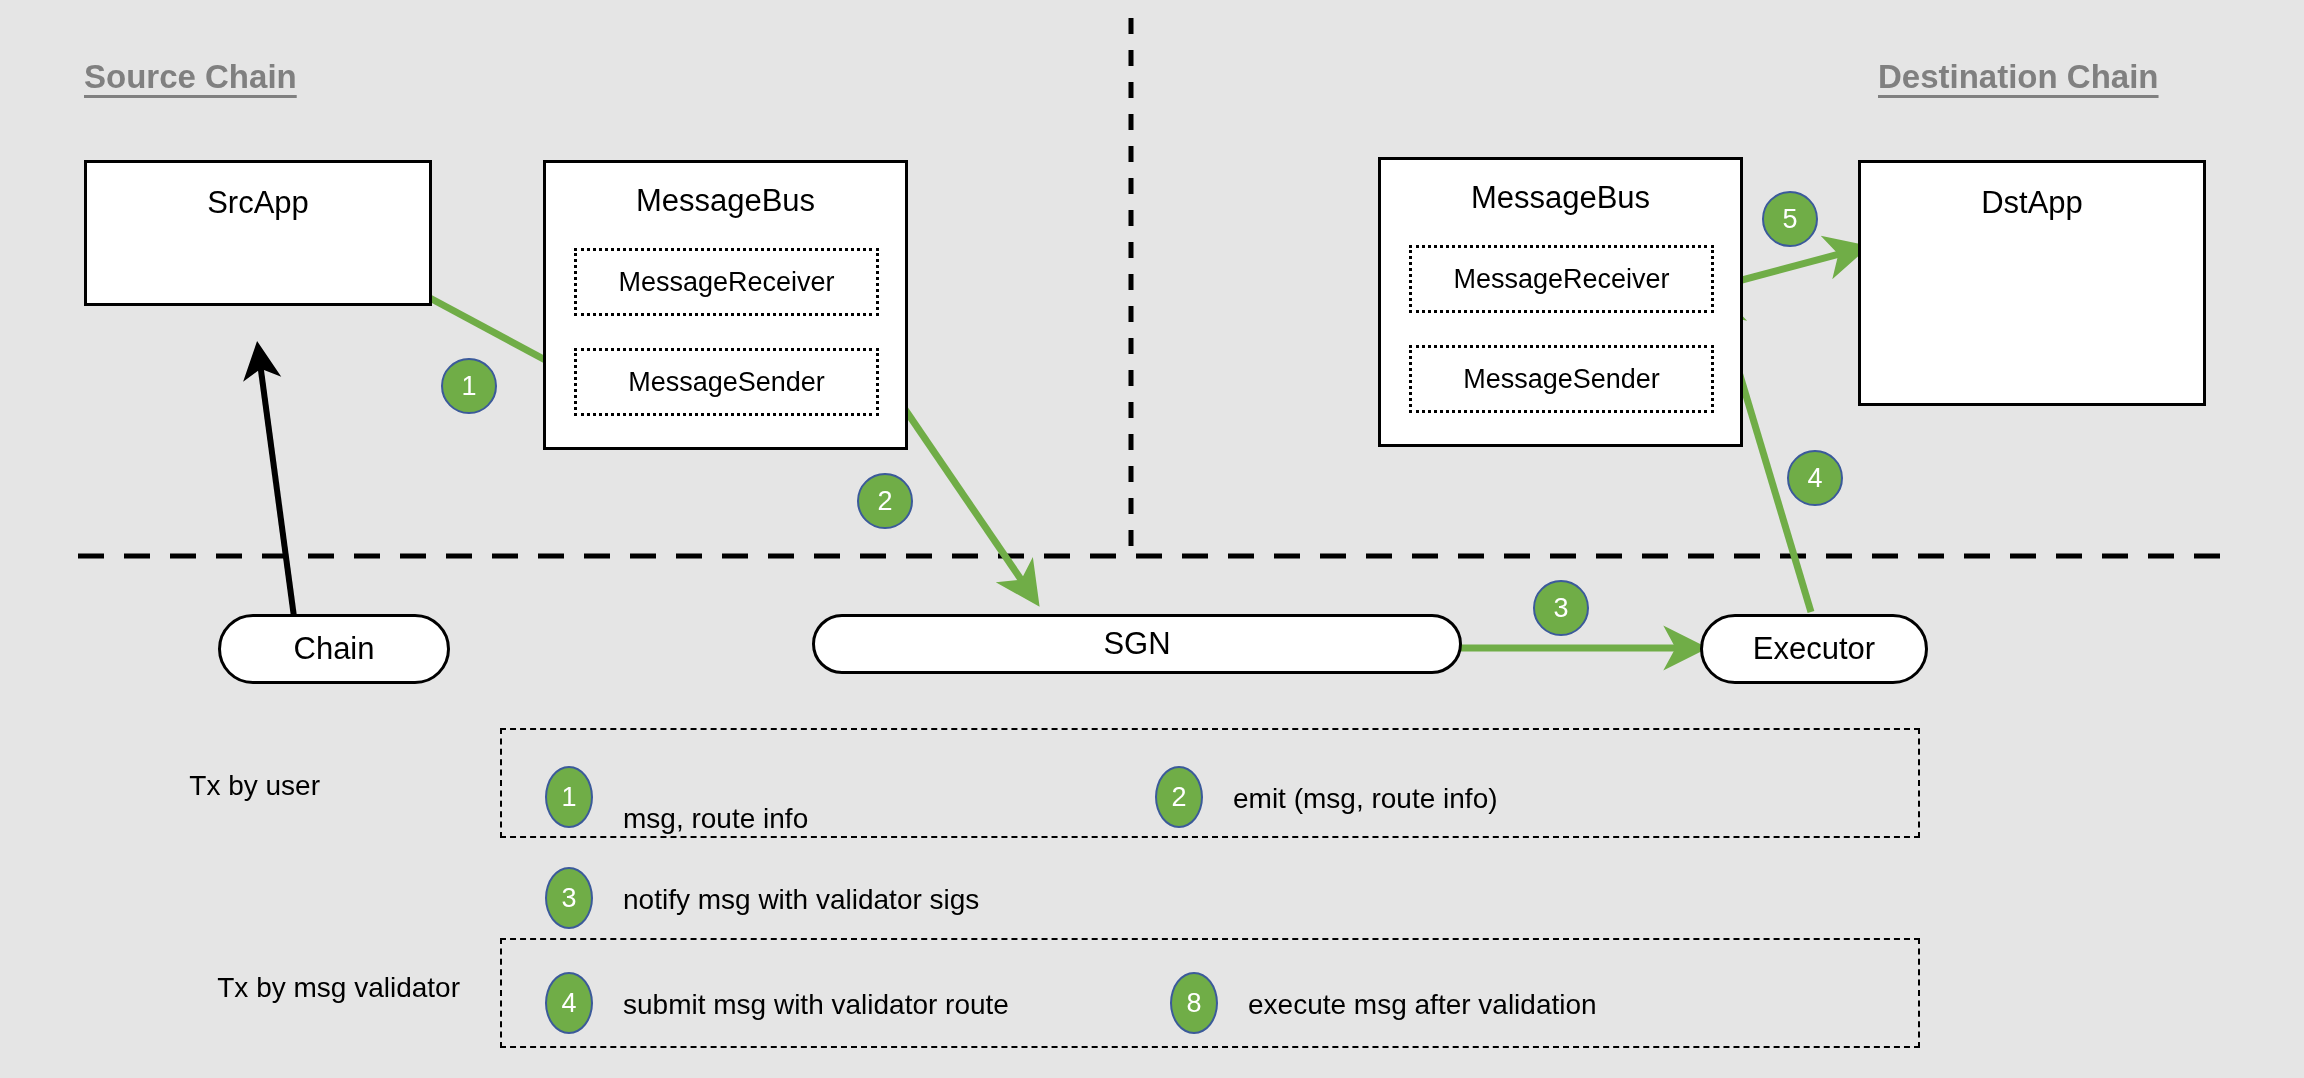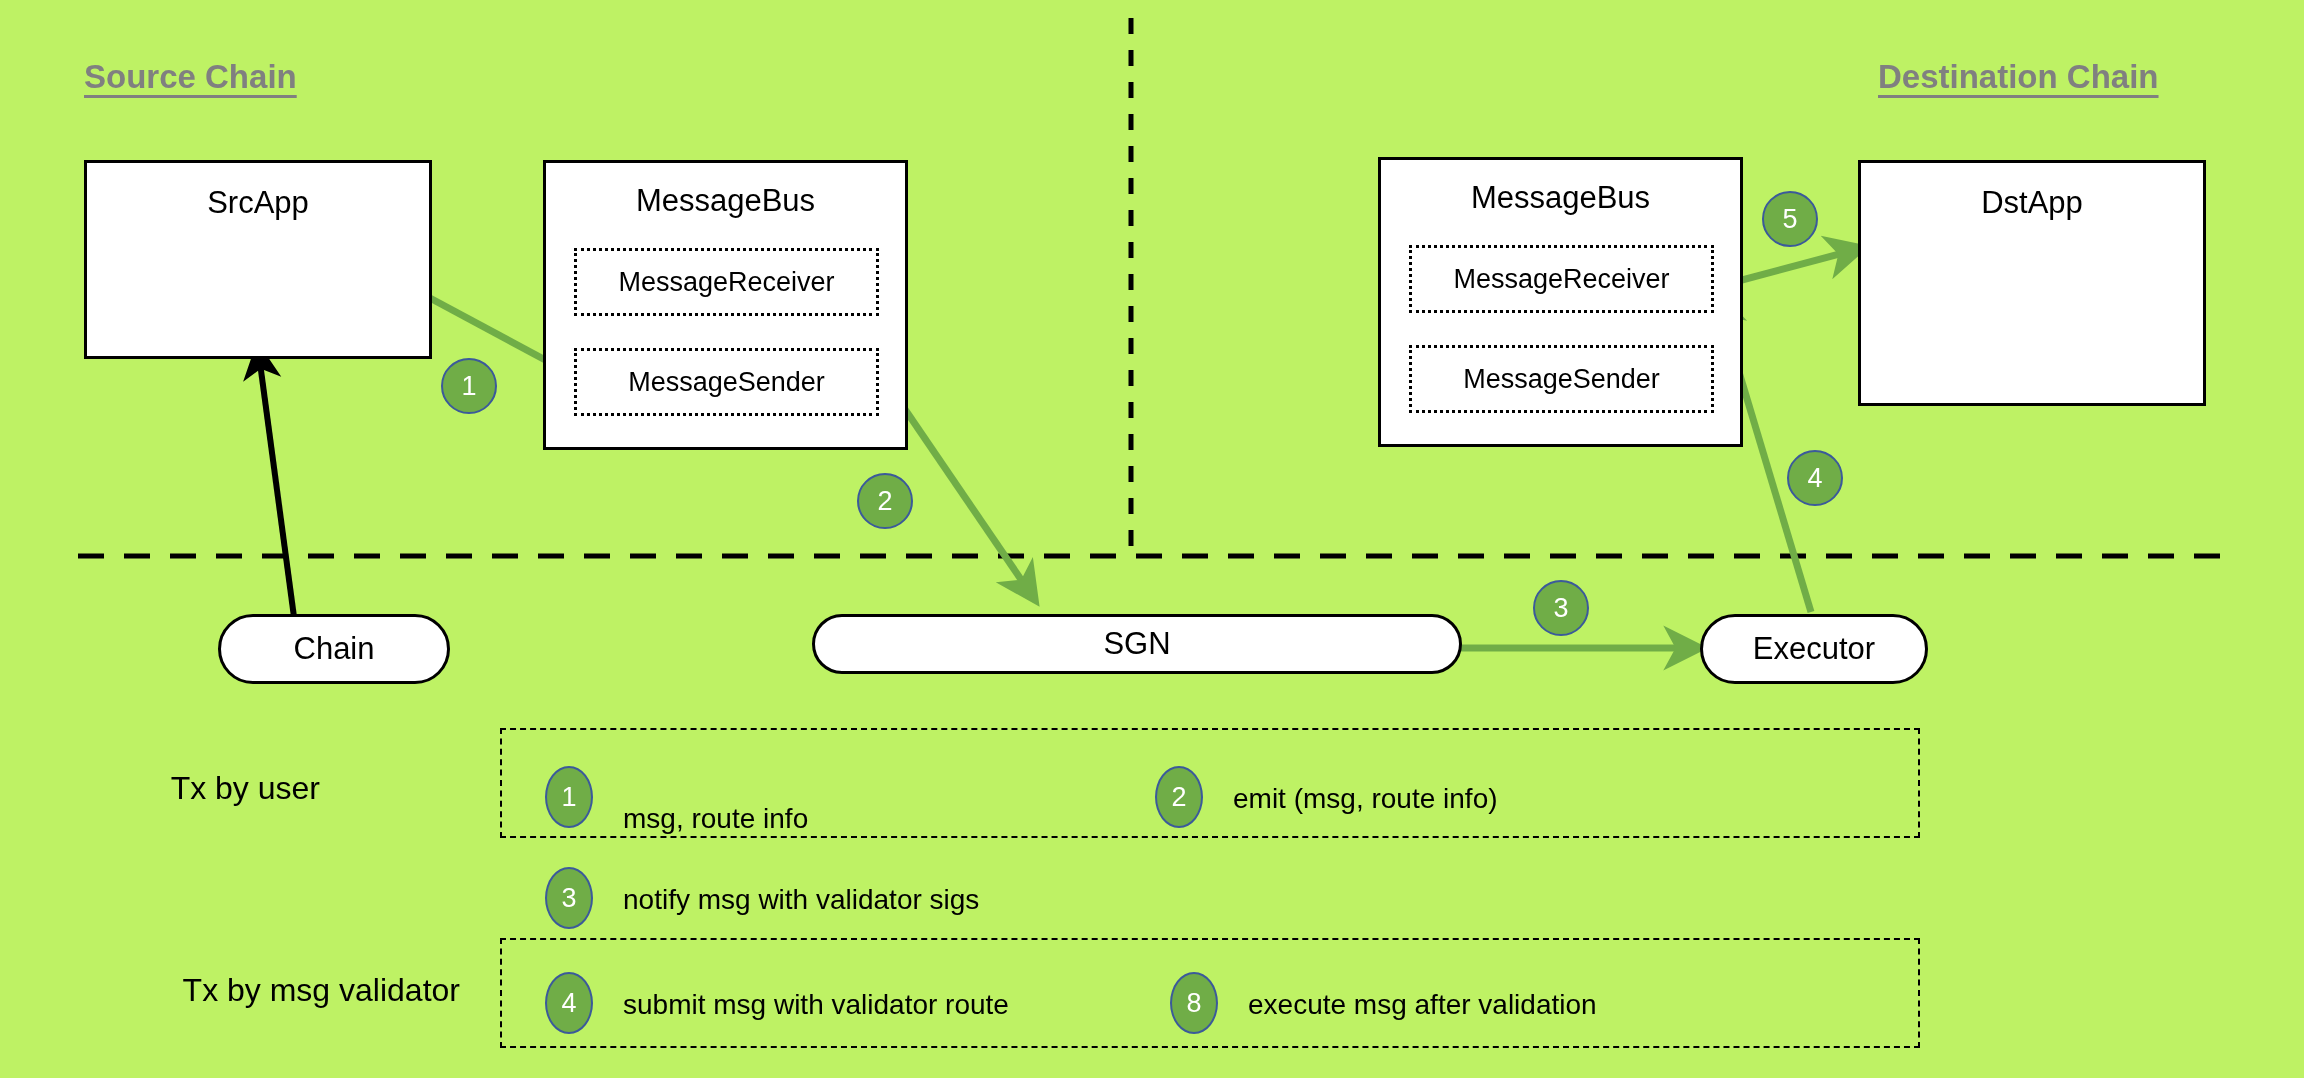--- a/index.html
+++ b/index.html
@@ -8,21 +8,21 @@
     background: #ffffff;
   }
   body {
     font-family: "Liberation Sans", sans-serif;
     color: #000000;
   }
   #canvas {
     position: relative;
     width: 2304px;
     height: 1078px;
-    background: #bef264;
+    background: #e5e5e5;
     overflow: hidden;
   }
   svg.layer {
     position: absolute;
     left: 0;
     top: 0;
     width: 2304px;
     height: 1078px;
     pointer-events: none;
   }
@@ -91,21 +91,21 @@
     color: #ffffff;
     font-size: 27px;
     box-sizing: border-box;
   }
   .badge.oval {
     border-radius: 50%;
   }
   
   .legend-label {
     position: absolute;
-    font-size: 32px;
+    font-size: 28px;
     color: #000000;
     white-space: nowrap;
     text-align: right;
   }
   .legend-row {
     position: absolute;
     border: 2.5px dashed #000000;
     box-sizing: border-box;
     background: transparent;
   }
@@ -145,21 +145,21 @@
 
     <line x1="1811" y1="612" x2="1715" y2="292" stroke="#70ad47" stroke-width="7" marker-end="url(#greenArrow)"></line>
 
     <line x1="1712" y1="288" x2="1862" y2="248" stroke="#70ad47" stroke-width="7" marker-end="url(#greenArrow)"></line>
   </svg>
 
   <div class="chain-title" style="left:84px; top:58px;">Source Chain</div>
 
   <div class="chain-title" style="left:1878px; top:58px;">Destination Chain</div>
 
-  <div class="outer-box" style="left:84px; top:160px; width:348px; height:199px;">
+  <div class="outer-box" style="left:84px; top:160px; width:348px; height:146px;">
     <div class="outer-title" style="top:22px;">SrcApp</div>
   </div>
 
   <div class="outer-box" style="left:543px; top:160px; width:365px; height:290px;">
     <div class="outer-title" style="top:20px;">MessageBus</div>
     <div class="inner-box" style="left:28px; top:85px; width:305px; height:68px;">MessageReceiver</div>
     <div class="inner-box" style="left:28px; top:185px; width:305px; height:68px;">MessageSender</div>
   </div>
 
   <div class="outer-box" style="left:1378px; top:157px; width:365px; height:290px;">

